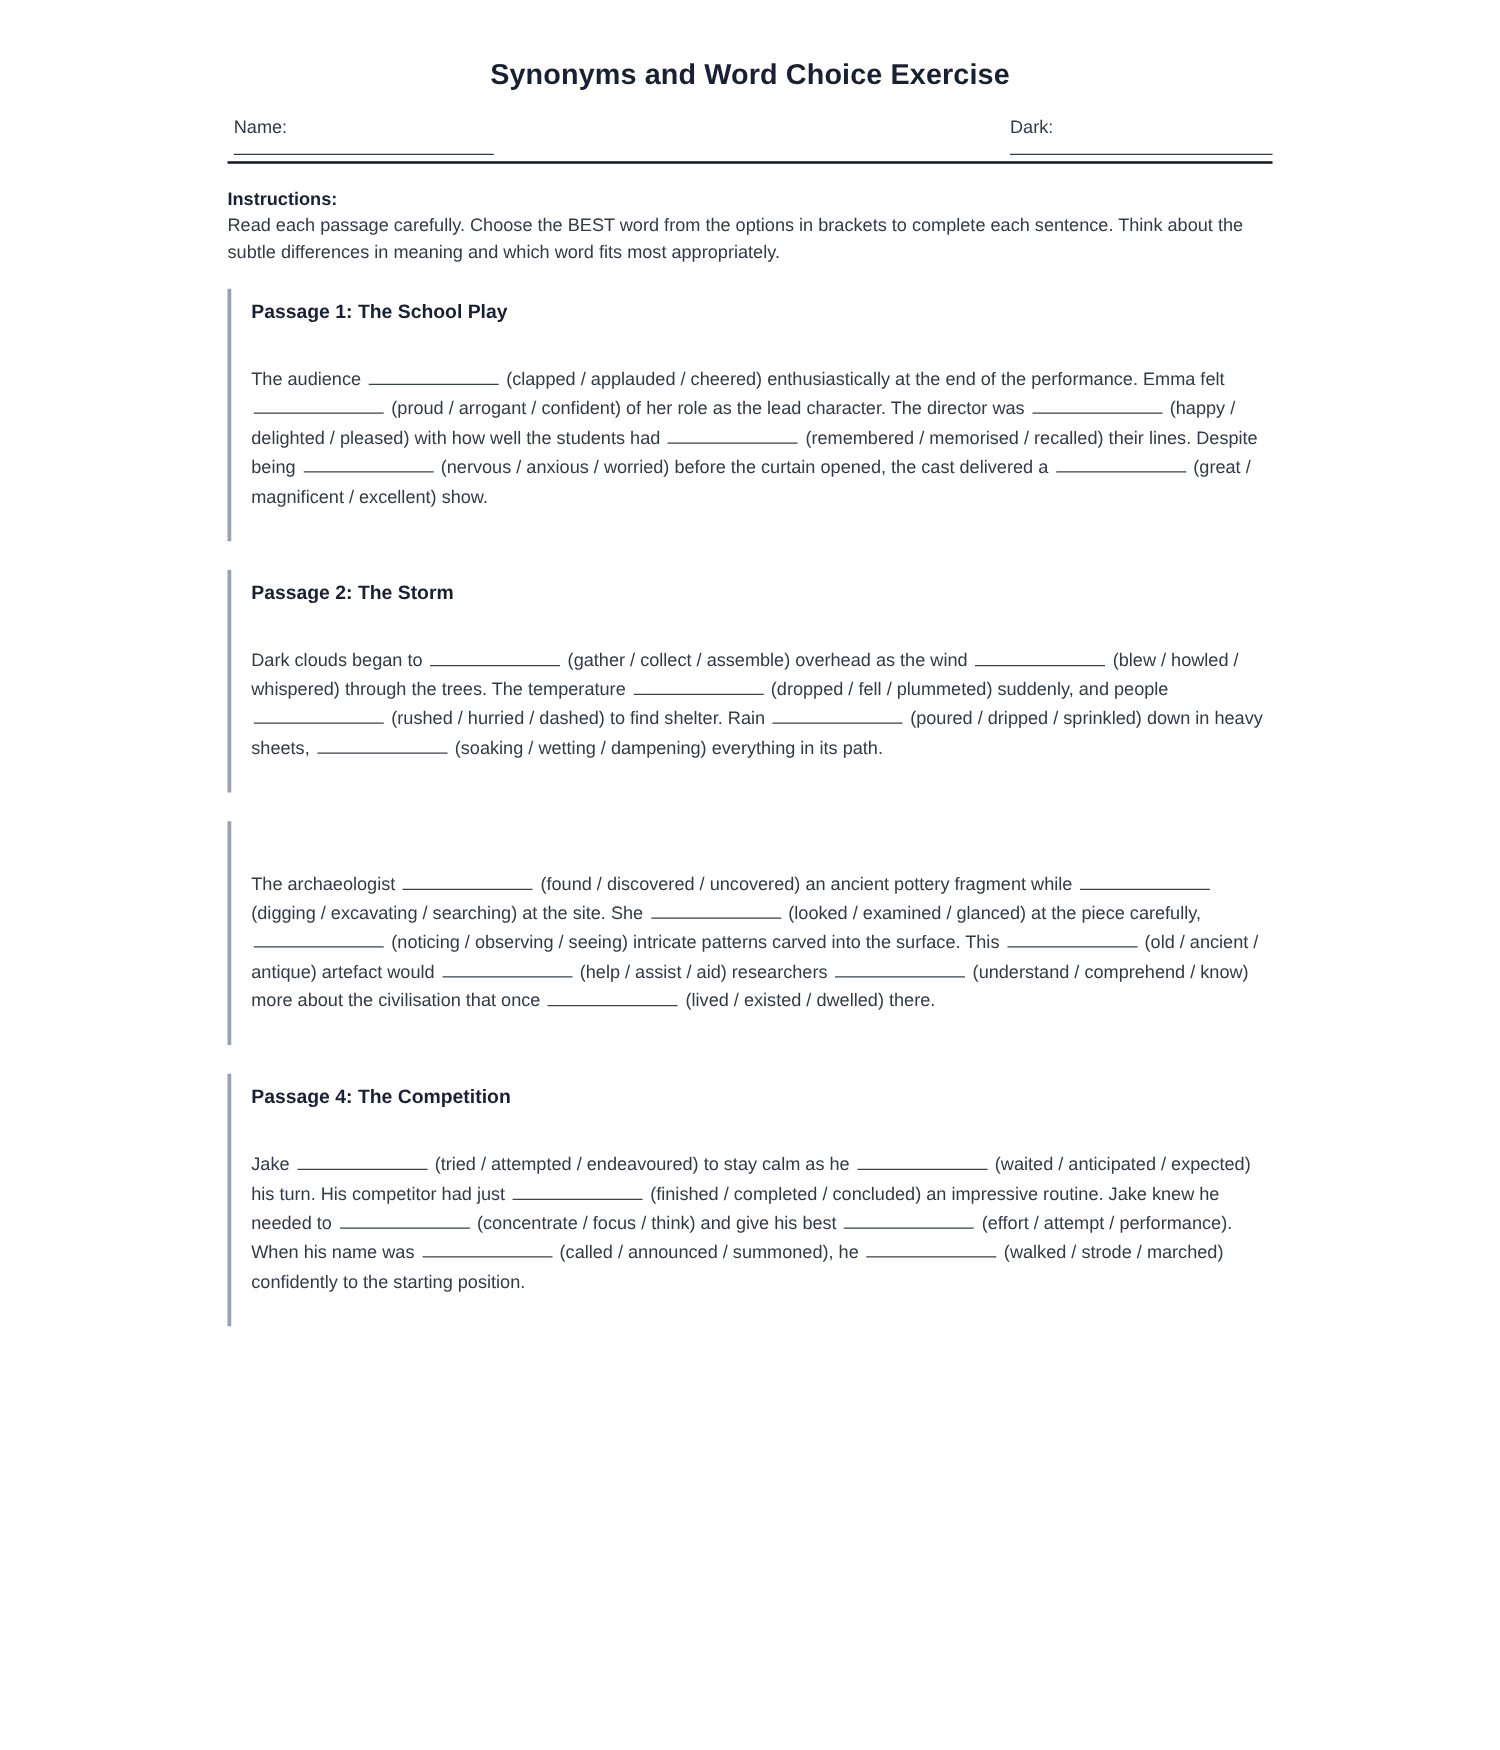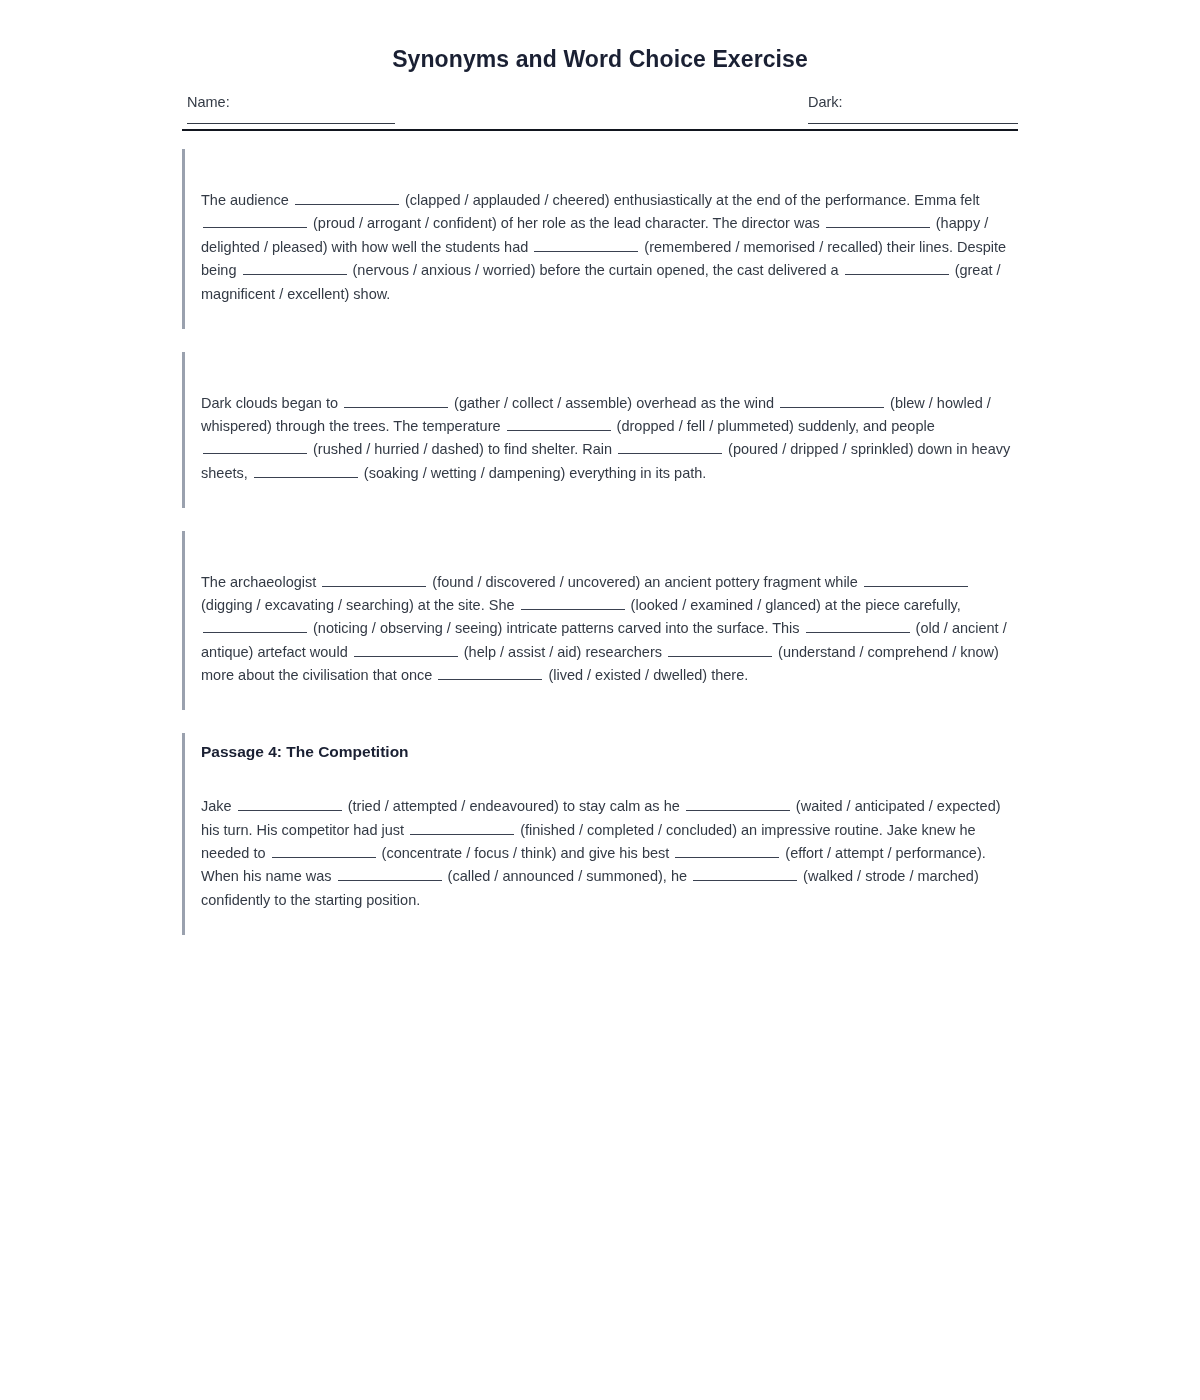--- a/index.html
+++ b/index.html
@@ -127,26 +127,32 @@
       <span class="meta-rule name-rule"></span>
     </div>
     <div class="meta-field">
       <span class="meta-label">Dark:</span>
       <span class="meta-rule date-rule"></span>
     </div>
   </div>
 
   <div class="header-rule"></div>
 
+  <div class="instructions">
+    <div class="instructions-label">Instructions:</div>
+    <div class="instructions-text">Read each passage carefully. Choose the BEST word from the options in brackets to complete each sentence. Think about the subtle differences in meaning and which word fits most appropriately.</div>
+  </div>
 
   <div class="passages">
       <div class="passage">
+        <div class="passage-title">Passage 1: The School Play</div>
         <p class="passage-body"><span>The audience </span><span class="blank"></span><span> (clapped / applauded / cheered) enthusiastically at the end of the performance. Emma felt </span><span class="blank"></span><span> (proud / arrogant / confident) of her role as the lead character. The director was </span><span class="blank"></span><span> (happy / delighted / pleased) with how well the students had </span><span class="blank"></span><span> (remembered / memorised / recalled) their lines. Despite being </span><span class="blank"></span><span> (nervous / anxious / worried) before the curtain opened, the cast delivered a </span><span class="blank"></span><span> (great / magnificent / excellent) show.</span></p>
       </div>
       <div class="passage">
+        <div class="passage-title">Passage 2: The Storm</div>
         <p class="passage-body"><span>Dark clouds began to </span><span class="blank"></span><span> (gather / collect / assemble) overhead as the wind </span><span class="blank"></span><span> (blew / howled / whispered) through the trees. The temperature </span><span class="blank"></span><span> (dropped / fell / plummeted) suddenly, and people </span><span class="blank"></span><span> (rushed / hurried / dashed) to find shelter. Rain </span><span class="blank"></span><span> (poured / dripped / sprinkled) down in heavy sheets, </span><span class="blank"></span><span> (soaking / wetting / dampening) everything in its path.</span></p>
       </div>
       <div class="passage">
         <p class="passage-body"><span>The archaeologist </span><span class="blank"></span><span> (found / discovered / uncovered) an ancient pottery fragment while </span><span class="blank"></span><span> (digging / excavating / searching) at the site. She </span><span class="blank"></span><span> (looked / examined / glanced) at the piece carefully, </span><span class="blank"></span><span> (noticing / observing / seeing) intricate patterns carved into the surface. This </span><span class="blank"></span><span> (old / ancient / antique) artefact would </span><span class="blank"></span><span> (help / assist / aid) researchers </span><span class="blank"></span><span> (understand / comprehend / know) more about the civilisation that once </span><span class="blank"></span><span> (lived / existed / dwelled) there.</span></p>
       </div>
       <div class="passage">
         <div class="passage-title">Passage 4: The Competition</div>
         <p class="passage-body"><span>Jake </span><span class="blank"></span><span> (tried / attempted / endeavoured) to stay calm as he </span><span class="blank"></span><span> (waited / anticipated / expected) his turn. His competitor had just </span><span class="blank"></span><span> (finished / completed / concluded) an impressive routine. Jake knew he needed to </span><span class="blank"></span><span> (concentrate / focus / think) and give his best </span><span class="blank"></span><span> (effort / attempt / performance). When his name was </span><span class="blank"></span><span> (called / announced / summoned), he </span><span class="blank"></span><span> (walked / strode / marched) confidently to the starting position.</span></p>
       </div>
     </div>

